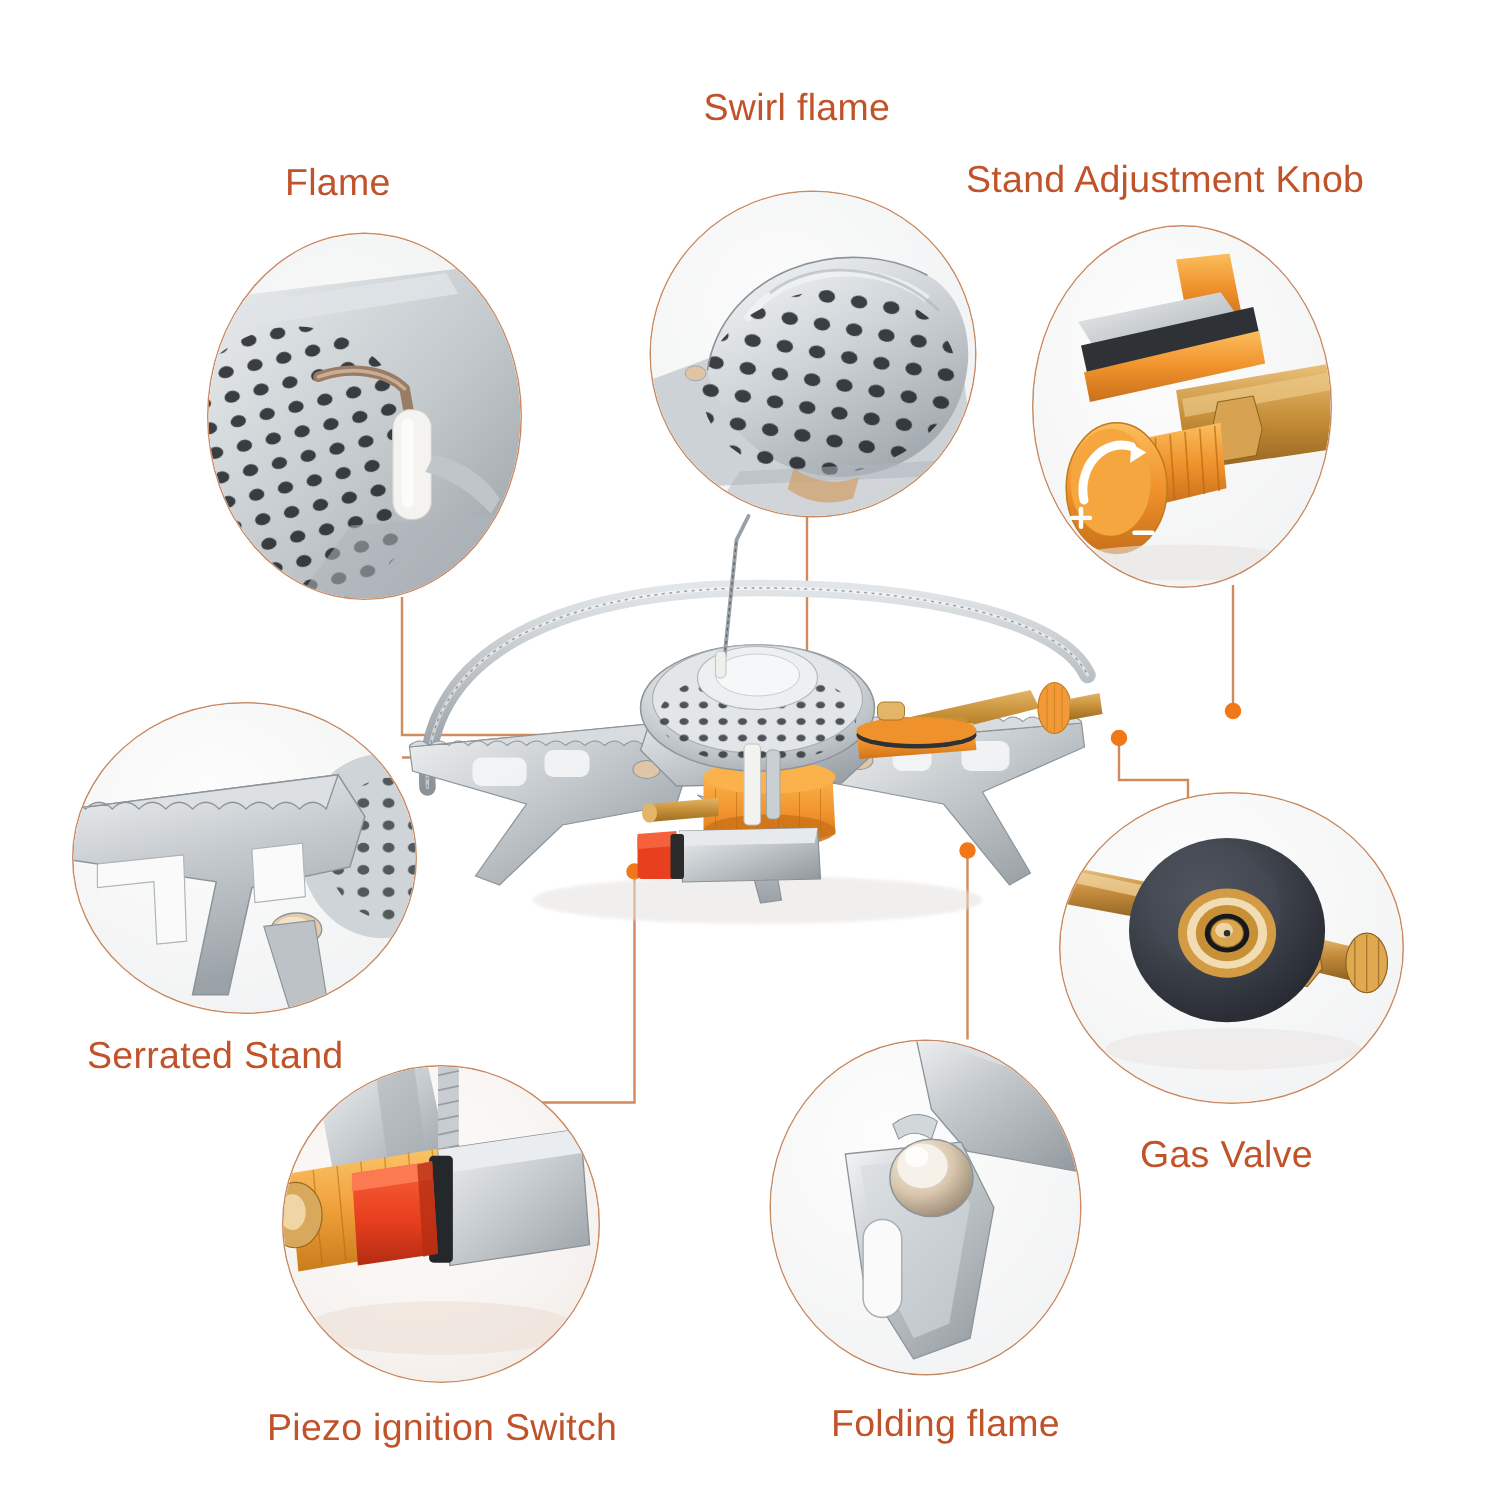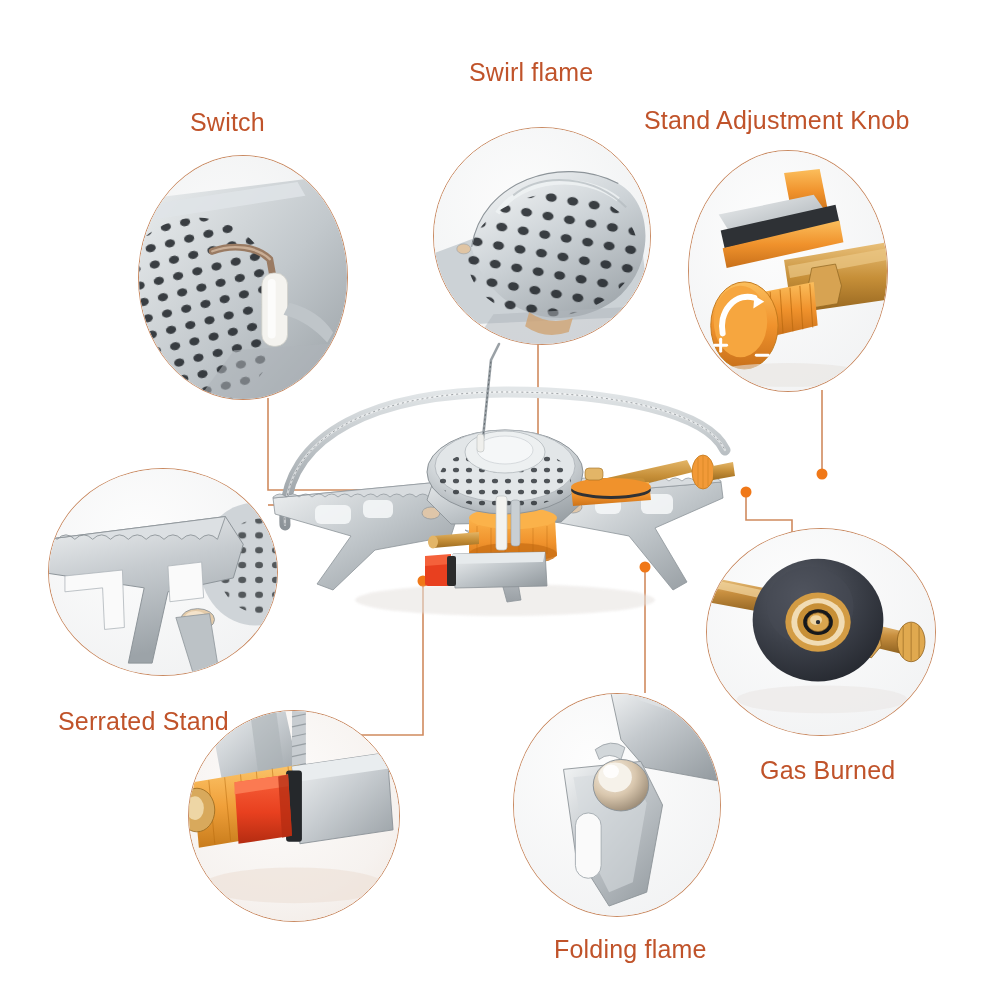--- a/index.html
+++ b/index.html
@@ -230,21 +230,21 @@
       <ellipse cx="58" cy="158" rx="86" ry="96" fill="url(#b1holes)"></ellipse>
       <path d="M 120 40 L 128 200 L 96 244 L -10 250 L -10 60 Z" fill="none"></path>
       <path d="M 74 96 C 96 88 120 92 132 104 L 136 126" fill="none" stroke="#9A7B63" stroke-width="7" stroke-linecap="round"></path>
       <path d="M 74 96 C 96 88 120 92 132 104" fill="none" stroke="#C9AE96" stroke-width="2.4" stroke-linecap="round"></path>
       <rect x="124" y="118" width="26" height="74" rx="12" fill="#F4F3EF" stroke="#cfcfc8" stroke-width=".8"></rect>
       <rect x="130" y="124" width="8" height="60" rx="4" fill="#ffffff" opacity=".75"></rect>
       <path d="M 152 148 q 30 8 44 30 l -6 10 q -20 -22 -44 -28 Z" fill="#BFC5C9"></path>
       <path d="M 96 196 L 210 188 L 210 245 L 60 245 Z" fill="#AEB5BA" opacity=".55"></path>
     </svg>
   </div>
-  <div class="label" style="left:190px;top:110px;">Switch</div>
+  <div class="label" style="left:190px;top:110px;">Flame</div>
 
   <div class="bubble" style="left:433px;top:127px;width:218px;height:218px;">
     <svg viewBox="0 0 218 218" xmlns="http://www.w3.org/2000/svg">
       <defs>
         <radialGradient id="b2bg" cx="40%" cy="35%" r="80%">
           <stop offset="0%" stop-color="#FCFCFC"></stop>
             <stop offset="100%" stop-color="#EFF1F2"></stop>
         </radialGradient>
         <linearGradient id="b2dome" x1="0.15" y1="0" x2="0.8" y2="1">
           <stop offset="0%" stop-color="#F2F4F5"></stop>
@@ -360,21 +360,21 @@
 
       <path d="M 16 108 L 74 102 L 76 160 L 56 162 L 54 120 L 16 124 Z" fill="#FAFAFA" stroke="#aeb4b9" stroke-width=".8"></path>
       <path d="M 120 98 L 154 94 L 156 130 L 122 134 Z" fill="#FAFAFA" stroke="#aeb4b9" stroke-width=".8"></path>
 
       <ellipse cx="150" cy="152" rx="17" ry="11" fill="#E4CBA9" stroke="#8d9499" stroke-width=".9"></ellipse>
       <ellipse cx="148" cy="150" rx="11" ry="6.5" fill="#F4E3CB"></ellipse>
 
       <path d="M 128 150 L 162 146 L 172 208 L 146 208 Z" fill="#BCC2C6" stroke="#8d9499" stroke-width=".8"></path>
     </svg>
   </div>
-  <div class="label" style="left:58px;top:692px;margin-top:17px;">Serrated Stand</div>
+  <div class="label" style="left:58px;top:692px;">Serrated Stand</div>
 
   <div class="bubble" style="left:188px;top:710px;width:212px;height:212px;">
     <svg viewBox="0 0 212 212" xmlns="http://www.w3.org/2000/svg">
       <defs>
         <radialGradient id="b5bg" cx="42%" cy="34%" r="82%">
           <stop offset="0%" stop-color="#FDFCFB"></stop>
             <stop offset="70%" stop-color="#F6F2EF"></stop>
             <stop offset="100%" stop-color="#F2E9E3"></stop>
         </radialGradient>
         <linearGradient id="b5or" x1="0" y1="0" x2="0" y2="1">
@@ -424,20 +424,21 @@
       <path d="M 104 56 L 200 42 L 206 120 L 112 134 Z" fill="url(#b5st)" stroke="#8a9196" stroke-width=".9"></path>
       <path d="M 104 56 L 200 42 L 202 58 L 106 72 Z" fill="#E9EDEF"></path>
       <rect x="98" y="60" width="16" height="72" rx="3" fill="#25282B"></rect>
 
       <path d="M 46 72 L 100 64 L 104 126 L 50 134 Z" fill="url(#b5red)"></path>
       <path d="M 46 72 L 100 64 L 100 76 L 46 84 Z" fill="#FB7A52"></path>
       <path d="M 90 66 L 100 64 L 104 126 L 94 128 Z" fill="#B42C11" opacity=".75"></path>
       <ellipse cx="106" cy="176" rx="92" ry="18" fill="#EDDFD6" opacity=".6"></ellipse>
     </svg>
   </div>
+  <div class="label" style="left:178px;top:940px;">Piezo ignition Switch</div>
 
   <div class="bubble" style="left:513px;top:693px;width:208px;height:224px;">
     <svg viewBox="0 0 208 224" xmlns="http://www.w3.org/2000/svg">
       <defs>
         <radialGradient id="b6bg" cx="38%" cy="30%" r="84%">
           <stop offset="0%" stop-color="#FDFDFD"></stop>
             <stop offset="100%" stop-color="#F1F2F3"></stop>
         </radialGradient>
         <linearGradient id="b6st" x1="0.1" y1="0" x2="0.9" y2="1">
           <stop offset="0%" stop-color="#EFF1F2"></stop>
@@ -515,15 +516,15 @@
       <ellipse cx="112" cy="94" rx="21" ry="19" fill="#C78F36"></ellipse>
       <ellipse cx="112" cy="94" rx="15" ry="13" fill="#15181C"></ellipse>
 
       <ellipse cx="112" cy="94" rx="11" ry="9.5" fill="#D9A54E" stroke="#8f6220" stroke-width=".7"></ellipse>
       <ellipse cx="110" cy="92" rx="6" ry="5" fill="#EFD6A3"></ellipse>
       <circle cx="112" cy="94" r="2.2" fill="#2A2D33"></circle>
 
       <ellipse cx="116" cy="172" rx="86" ry="14" fill="#E9E6E3" opacity=".55"></ellipse>
     </svg>
   </div>
-  <div class="label" style="left:760px;top:758px;">Gas Burned</div>
+  <div class="label" style="left:760px;top:758px;">Gas Valve</div>
 
 </div>
 
 </body></html>

